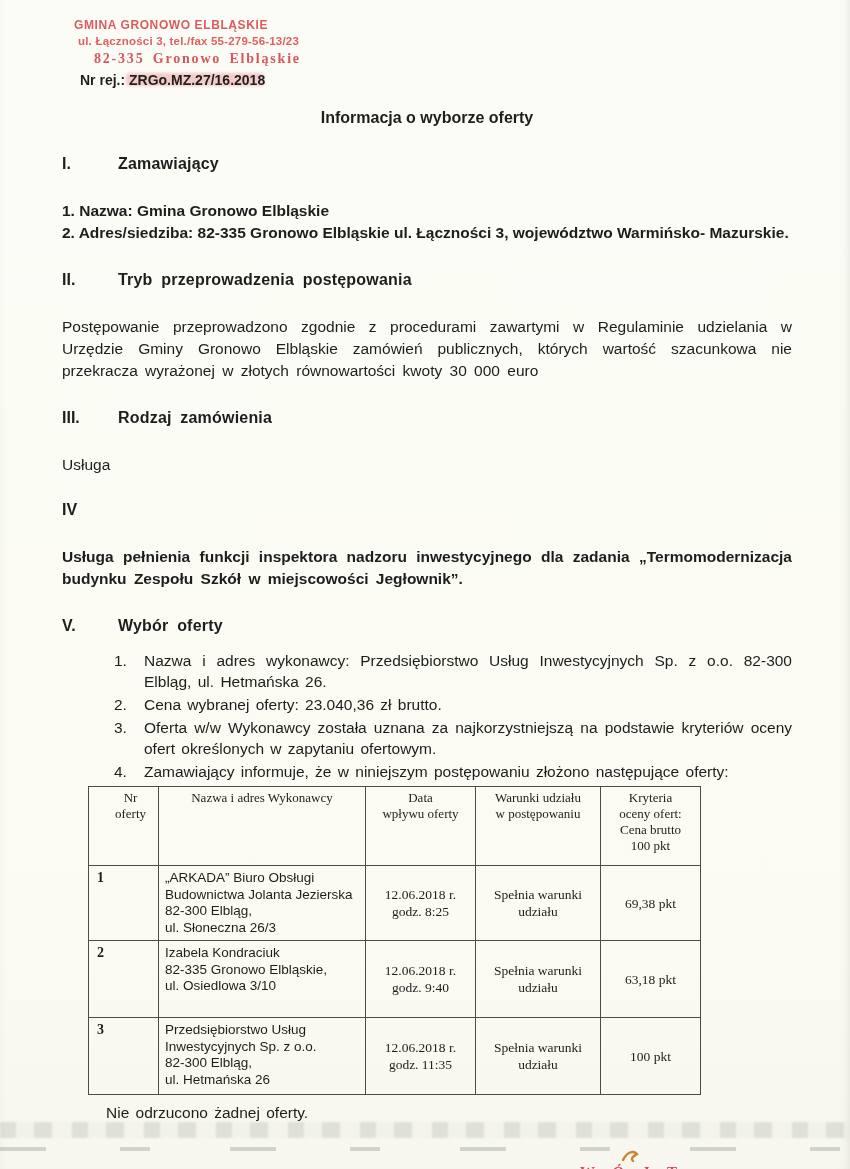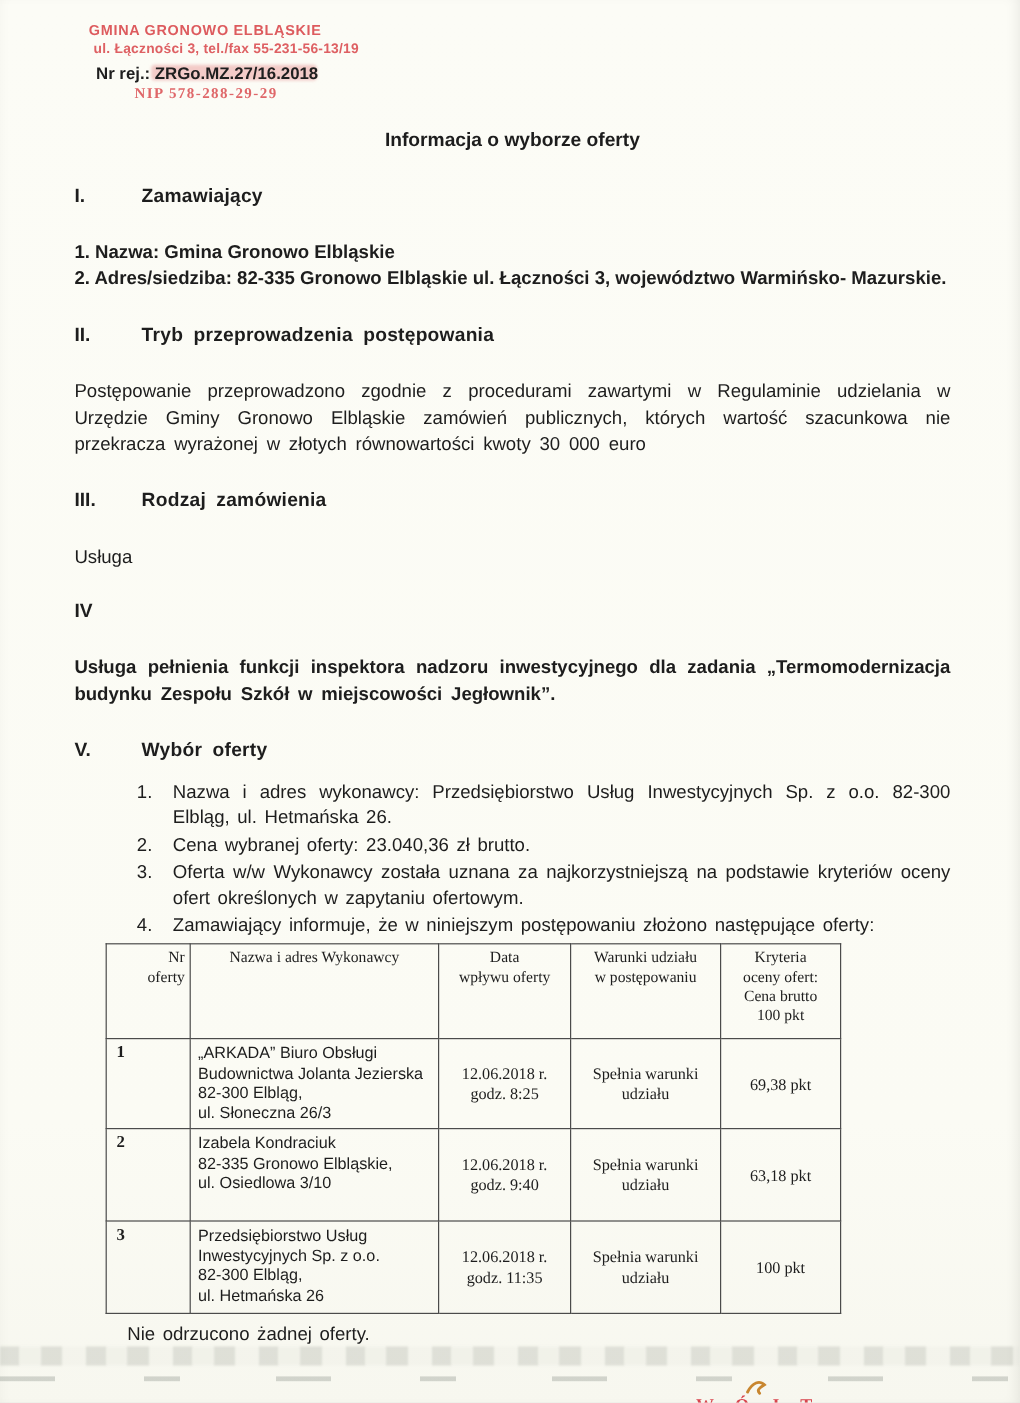--- a/index.html
+++ b/index.html
@@ -30,21 +30,21 @@
   .para.justify{text-align:justify; word-spacing:3px;}
   .para.bold{font-weight:700;}
   .vlist{margin-top:14px; padding-left:52px;}
   .vitem{display:flex; font-size:15.5px; line-height:21px; margin-top:2px;}
   .vitem .vnum{width:30px; flex:none;}
   .vitem .vtext{flex:1; text-align:justify; word-spacing:2px;}
   
   table.offers{margin:4px 0 0 26px; width:612px; border-collapse:collapse; table-layout:fixed;}
   .offers th, .offers td{border:1px solid #4b4b4b; white-space:pre-line;}
   .offers thead th{height:72px; font-family:"Liberation Serif",serif; font-weight:400; font-size:13px; line-height:16px; padding:3px 4px; vertical-align:top; text-align:center;}
-  .offers thead th.h-nr{text-align:right; padding-left:18px;}
+  .offers thead th.h-nr{text-align:center; padding-left:18px;}
   .offers td.nr{font-family:"Liberation Serif",serif; font-weight:700; font-size:14px; vertical-align:top; padding:4px 0 0 8px;}
   .offers td.name{font-family:"Liberation Sans",sans-serif; font-size:13.5px; line-height:16.5px; vertical-align:top; padding:4px 6px;}
   .offers td.date,.offers td.cond,.offers td.score{font-family:"Liberation Serif",serif; font-size:13.5px; line-height:17px; text-align:center; vertical-align:middle;}
   .offers tr.r1 td{height:66px;} .offers tr.r2 td{height:68px;} .offers tr.r3 td{height:68px;}
   .note{margin:9px 0 0 44px; font-size:15.5px; word-spacing:2px;}
   
   .footer{display:flex; justify-content:space-between; align-items:flex-start; margin-top:26px;}
   .place-date{margin-left:12px; margin-top:24px; font-size:15.5px;text-align:center;}
   .sig-block{position:relative; width:200px; margin-right:60px; text-align:center;}
   .sig-mark{height:16px;}
@@ -61,26 +61,26 @@
       rgba(110,118,110,.8) 0 46px, rgba(0,0,0,0) 46px 120px,
       rgba(110,118,110,.8) 120px 150px, rgba(0,0,0,0) 150px 230px);}
 </style>
 </head>
 <body>
 
 <div class="page">
 
   <div class="stamp-block">
     <div class="stamp-l1">GMINA GRONOWO ELBLĄSKIE</div>
-    <div class="stamp-l2">ul. Łączności 3, tel./fax 55-231-56-13/19</div>
+    <div class="stamp-l2">ul. Łączności 3, tel./fax 55-279-56-13/23</div>
+    <div class="stamp-l3">82-335 Gronowo Elbląskie</div>
     <div class="regline">
       <span class="red-smudge"></span>
       <span class="regtext">Nr rej.: ZRGo.MZ.27/16.2018</span>
     </div>
-    <div class="stamp-nip">NIP 578-288-29-29</div>
   </div>
 
   <div class="doc">
 
     <div class="title">Informacja o wyborze oferty</div>
 
     <div class="sec mt26">
       <span class="num">I.</span>
       <span class="t">Zamawiający</span>
     </div>

